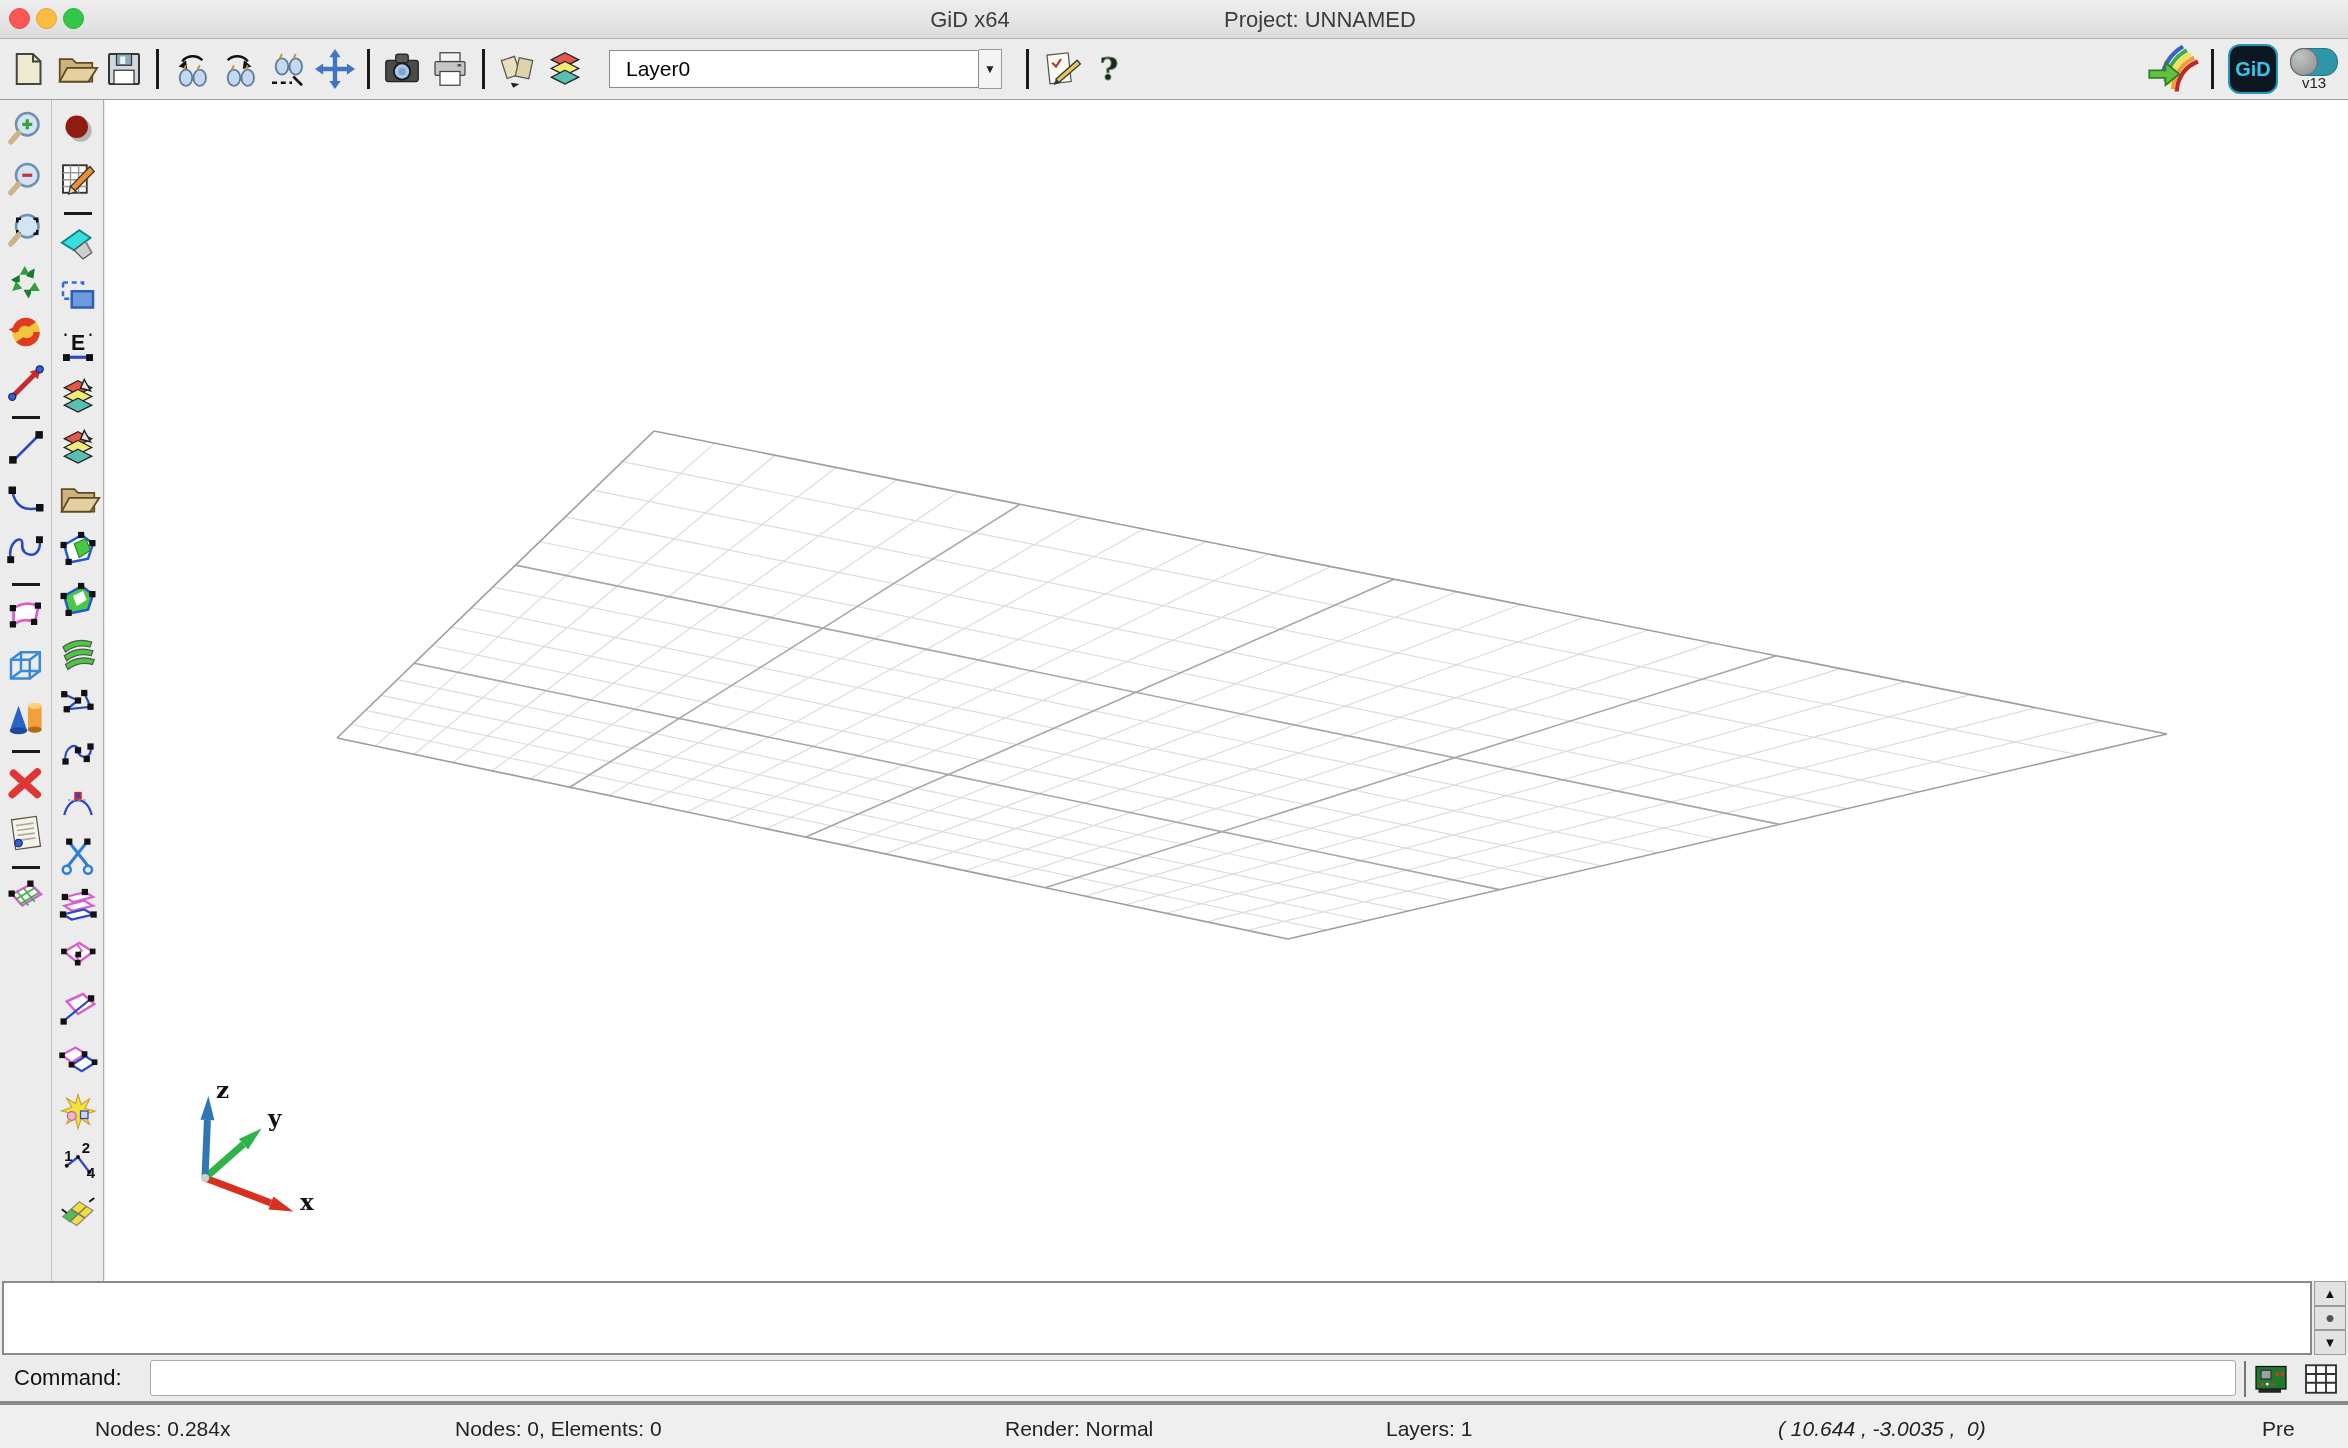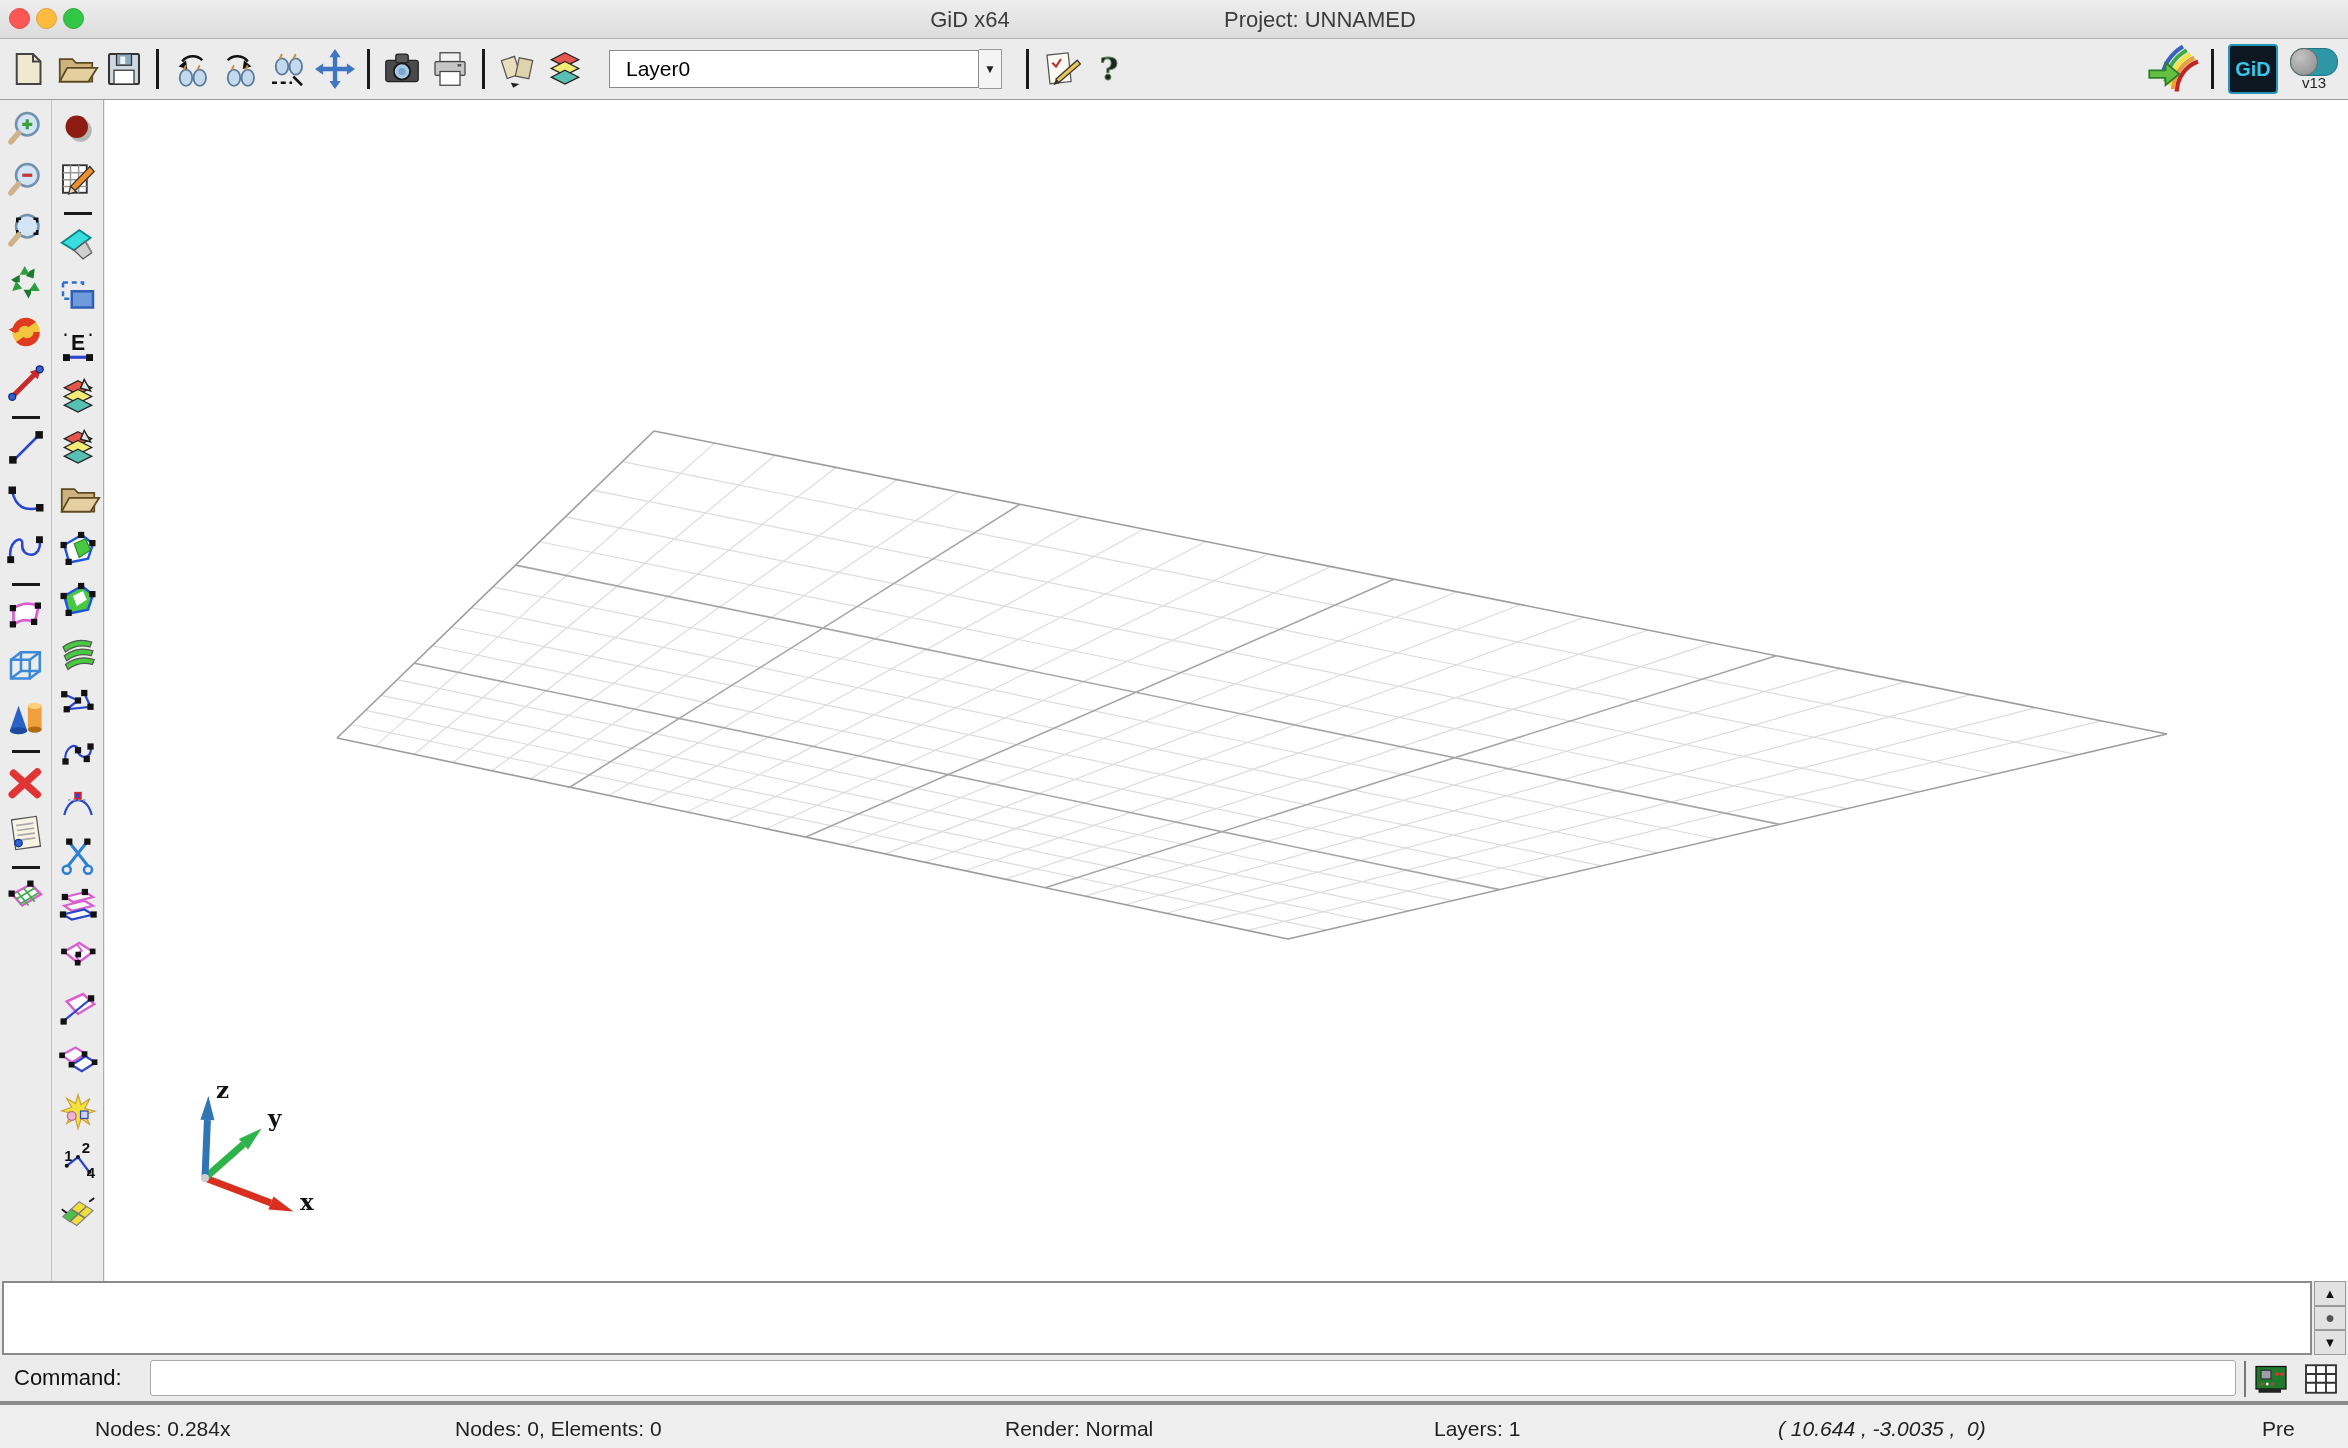--- a/index.html
+++ b/index.html
@@ -24,21 +24,21 @@
     background:#ececec;border-bottom:1px solid #9c9c9c;
     display:flex;align-items:center;gap:8px;padding:0 8px;box-sizing:border-box;}
   .tb-icon{width:40px;height:40px;flex:0 0 auto;display:flex;align-items:center;justify-content:center;}
   .tb-sep{width:3px;height:40px;background:#1a1a1a;flex:0 0 auto;margin:0 4px;}
   .combo{margin-left:16px;display:flex;align-items:center;flex:0 0 auto;}
   .combo input{width:336px;height:36px;border:1px solid #8a8a8a;background:#ffffff;
     font-size:21px;font-family:"Liberation Sans",sans-serif;padding:0 16px;outline:none;}
   .combo .drop{width:22px;height:38px;border:1px solid #999;border-left:none;background:#f4f4f4;
     display:flex;align-items:center;justify-content:center;font-size:12px;color:#222;cursor:pointer;}
   .tb-right{margin-left:auto;display:flex;align-items:center;gap:10px;}
-  .gid-logo{width:50px;height:50px;background:#0c1722;border:2px solid #2596b8;border-radius:4px;
+  .gid-logo{width:50px;height:50px;background:#0c1722;border:2px solid #2596b8;border-radius:12px;
     display:flex;align-items:center;justify-content:center;box-sizing:border-box;}
   .gid-logo span{color:#36c6e8;font-weight:bold;font-size:20px;letter-spacing:0px;}
   .vtoggle{display:flex;flex-direction:column;align-items:center;width:52px;text-align:right;}
   .vtoggle .pill{width:46px;height:26px;border-radius:13px;background:#2e96a6;position:relative;border:1px solid #207684;}
   .vtoggle .knob{position:absolute;left:-1px;top:-1px;width:26px;height:26px;border-radius:50%;
     background:radial-gradient(circle at 35% 30%,#c4c4c4,#8a8a8a);border:1px solid #6b6b6b;}
   .vtoggle .vlabel{font-size:15px;color:#222;margin-top:-2px;}
   
   .sidebar{position:absolute;left:0;top:100px;width:104px;height:1181px;background:#ececec;
     border-right:1px solid #b0aca8;box-sizing:border-box;}
@@ -68,21 +68,21 @@
   .cmd-icon{position:absolute;top:4px;width:38px;height:36px;display:flex;align-items:center;justify-content:center;}
   #cmd-icon-render{left:2252px;}
   #cmd-icon-grid{left:2302px;}
   
   .statusbar{position:absolute;left:0;top:1401px;width:2348px;height:47px;background:#efefef;
     border-top:4px solid #8a8a8a;box-sizing:border-box;font-size:21px;color:#222;}
   .statusbar span{position:absolute;top:12px;white-space:pre;}
   #st-zoom{left:95px;}
   #st-nodes{left:455px;}
   #st-render{left:1005px;}
-  #st-layers{left:1434px;}
+  #st-layers{left:1386px;}
   #st-coords{left:1778px;font-style:italic;}
   #st-mode{left:2262px;}
 </style>
 </head>
 <body>
 
 <div class="titlebar">
   <div class="lights">
     <div class="light red"></div>
     <div class="light yellow"></div>

